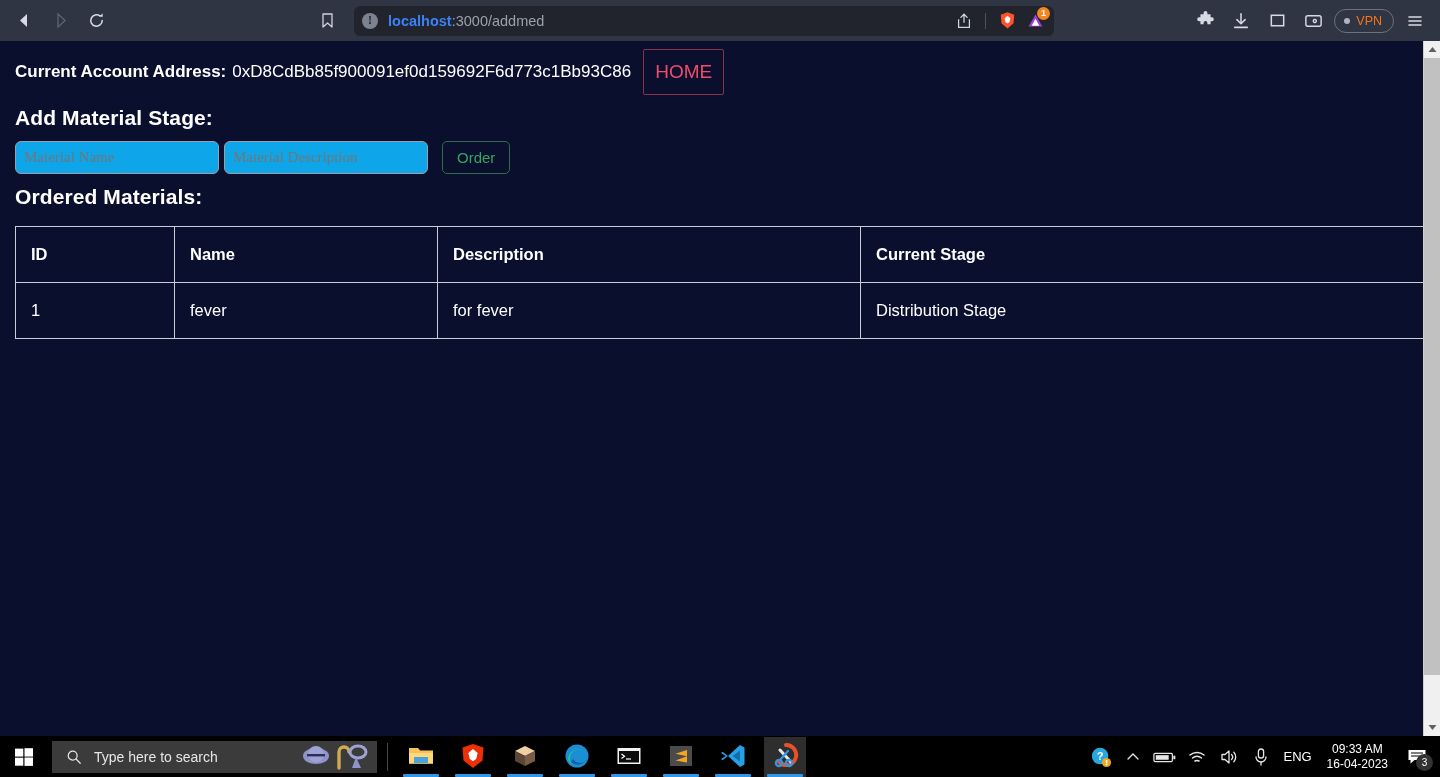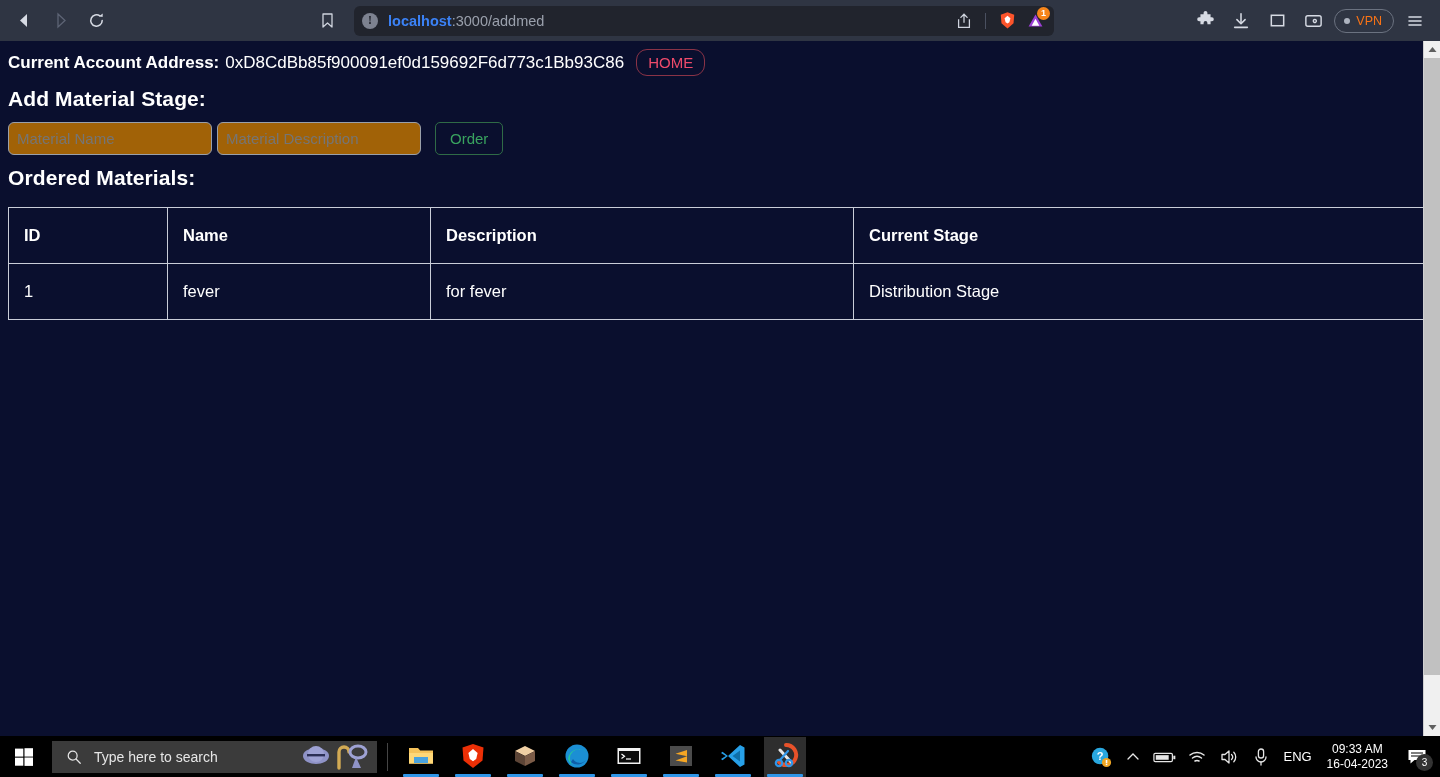--- a/index.html
+++ b/index.html
@@ -88,64 +88,64 @@
   #vpn-pill .dot { width: 6px; height: 6px; border-radius: 50%; background: #aeb4c0; }
 
   
   #viewport {
     position: absolute; top: 41px; left: 0;
     width: 1440px; height: 695px;
     background: #0a0f2e;
     overflow: hidden;
   }
   #page {
-    position: absolute; top: 0; left: 8px;
+    position: absolute; top: 0; left: 15px;
     width: 1423px; height: 695px;
     color: #ffffff;
     padding: 0;
   }
 
   .acct-line {
     display: flex; align-items: center;
     padding: 8px 0 0 0;
     font-size: 17px;
   }
   .acct-label { font-weight: 700; }
   .acct-value { font-weight: 400; margin-left: 6px; }
   #home-btn {
     margin-left: 12px;
     border: 1px solid #8a3347;
-    border-radius: 11px;
+    border-radius: 2px;
     color: #ef4b6b;
     background: transparent;
-    font-size: 15px;
-    padding: 4px 11px;
+    font-size: 19px;
+    padding: 11px 11px;
     font-family: "Liberation Sans", sans-serif;
     cursor: pointer;
   }
 
   h2.section-title {
     font-size: 21px; font-weight: 700;
     margin: 11px 0 0 0;
     letter-spacing: .1px;
   }
 
   #order-form {
     display: flex; align-items: stretch; gap: 3px;
     margin-top: 11px;
   }
   #order-form input {
-    background: #a16207;
+    background: #0ea5e9;
     border: 1px solid #9aa0aa;
     border-radius: 6px;
     height: 33px;
     font-size: 15px;
     padding: 0 8px;
     color: #222;
-    font-family: Liberation Sans, sans-serif;
+    font-family: Liberation Serif, serif;
     outline: none;
   }
   #material-name-input { width: 204px; }
   #material-desc-input { width: 204px; margin-left: 2px; }
   #order-btn {
     margin-left: 11px;
     background: transparent;
     border: 1px solid #2f6b46;
     border-radius: 5px;
     color: #39a35f;

